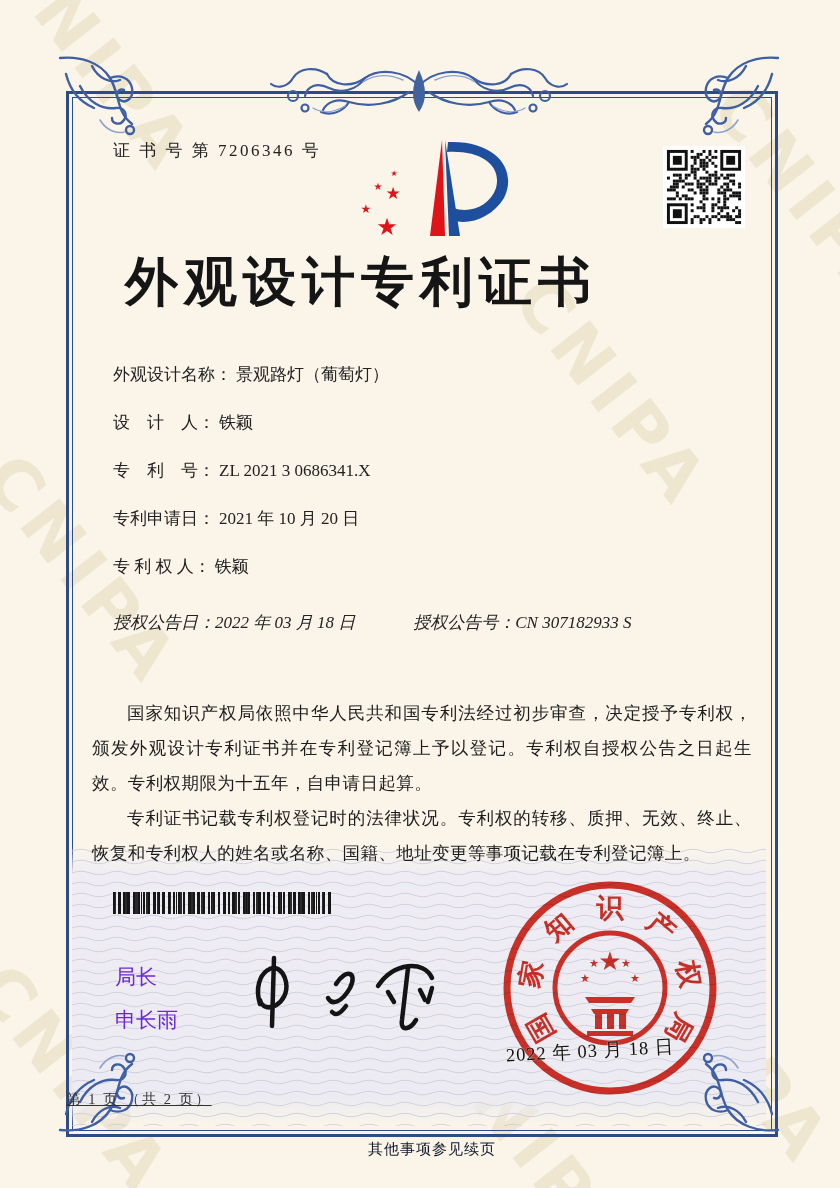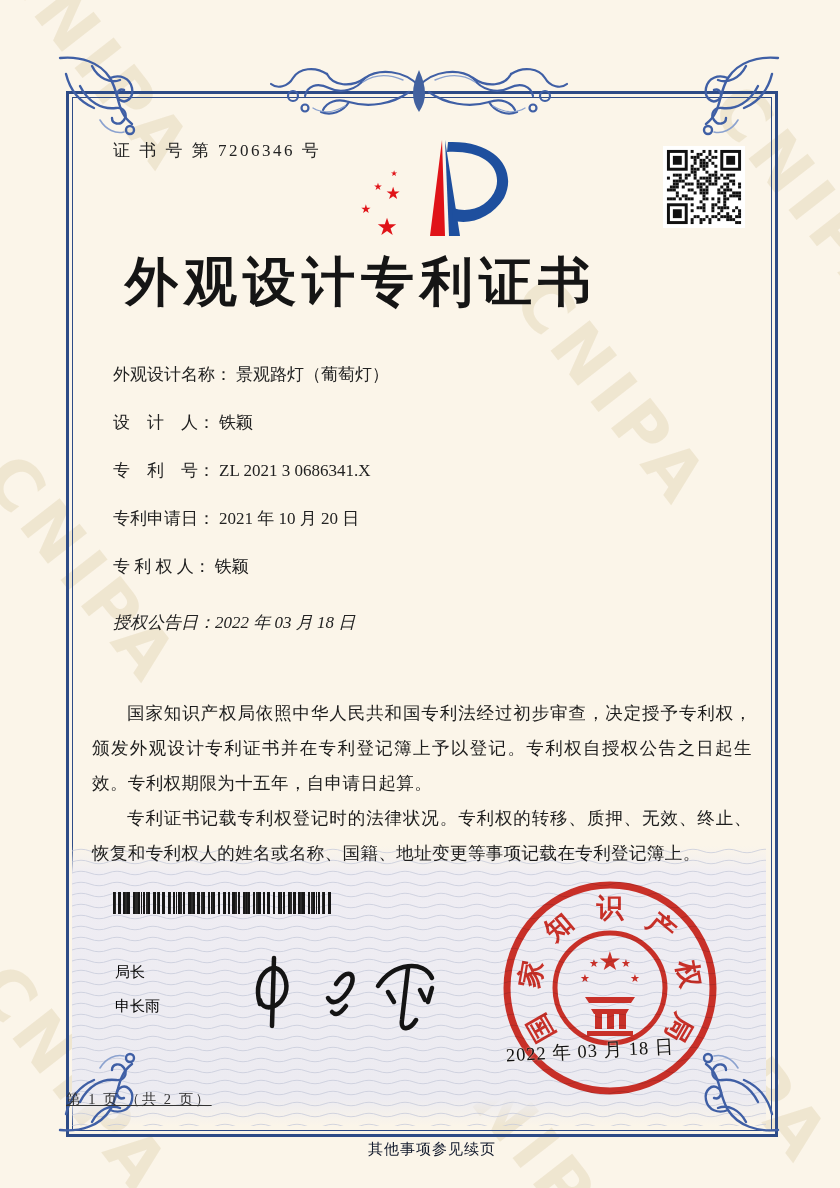--- a/index.html
+++ b/index.html
@@ -52,21 +52,21 @@
   .paras p{margin:0; text-indent:2em; letter-spacing:.4px;}
   .barcode{
     position:absolute; left:113px; top:892px; width:218px; height:22px; z-index:3;
     background:
       repeating-linear-gradient(90deg,#161616 0 2px,transparent 2px 5px),
       repeating-linear-gradient(90deg,#161616 0 1px,transparent 1px 7px),
       repeating-linear-gradient(90deg,#2a2a2a 0 3px,transparent 3px 11px);
     background-color:transparent;
   }
   .signoff{position:absolute; left:115px; top:963px; z-index:3;
-    font-family:Liberation Serif, serif; font-size:15px; color:#000000;}
+    font-family:Liberation Serif, serif; font-size:21px; color:#6d28d9;}
   .signoff .line2{margin-top:15px;}
   .signature{position:absolute; left:228px; top:942px; z-index:4;}
   
   .seal{position:absolute; left:497px; top:875px; width:226px; height:226px; z-index:4; mix-blend-mode:multiply; opacity:.95;}
   .seal svg{position:absolute; left:0; top:0;}
   .seal-char{
     position:absolute; left:50%; top:50%; width:30px; height:30px; margin:-15px 0 0 -15px;
     font-size:27px; font-weight:bold; color:#d5281e; text-align:center; line-height:30px;
   }
   .seal-date{
@@ -407,20 +407,23 @@
     <div class="field-row">
       <span class="lab">专 利 权 人：</span>
       <span class="val">铁颖</span>
     </div>
     <div class="field-row" style="margin-bottom:8px;">
     </div>
     <div class="grant-row">
       <span>
         <span>授权公告日：</span><span>2022 年 03 月 18 日</span>
       </span>
+      <span class="grant-pair2">
+        <span>授权公告号：</span><span>CN 307182933 S</span>
+      </span>
     </div>
   </div>
 
   <div class="paras">
     <p>国家知识产权局依照中华人民共和国专利法经过初步审查，决定授予专利权，颁发外观设计专利证书并在专利登记簿上予以登记。专利权自授权公告之日起生效。专利权期限为十五年，自申请日起算。</p>
     <p>专利证书记载专利权登记时的法律状况。专利权的转移、质押、无效、终止、恢复和专利权人的姓名或名称、国籍、地址变更等事项记载在专利登记簿上。</p>
   </div>
 
   <div class="barcode"></div>
 

